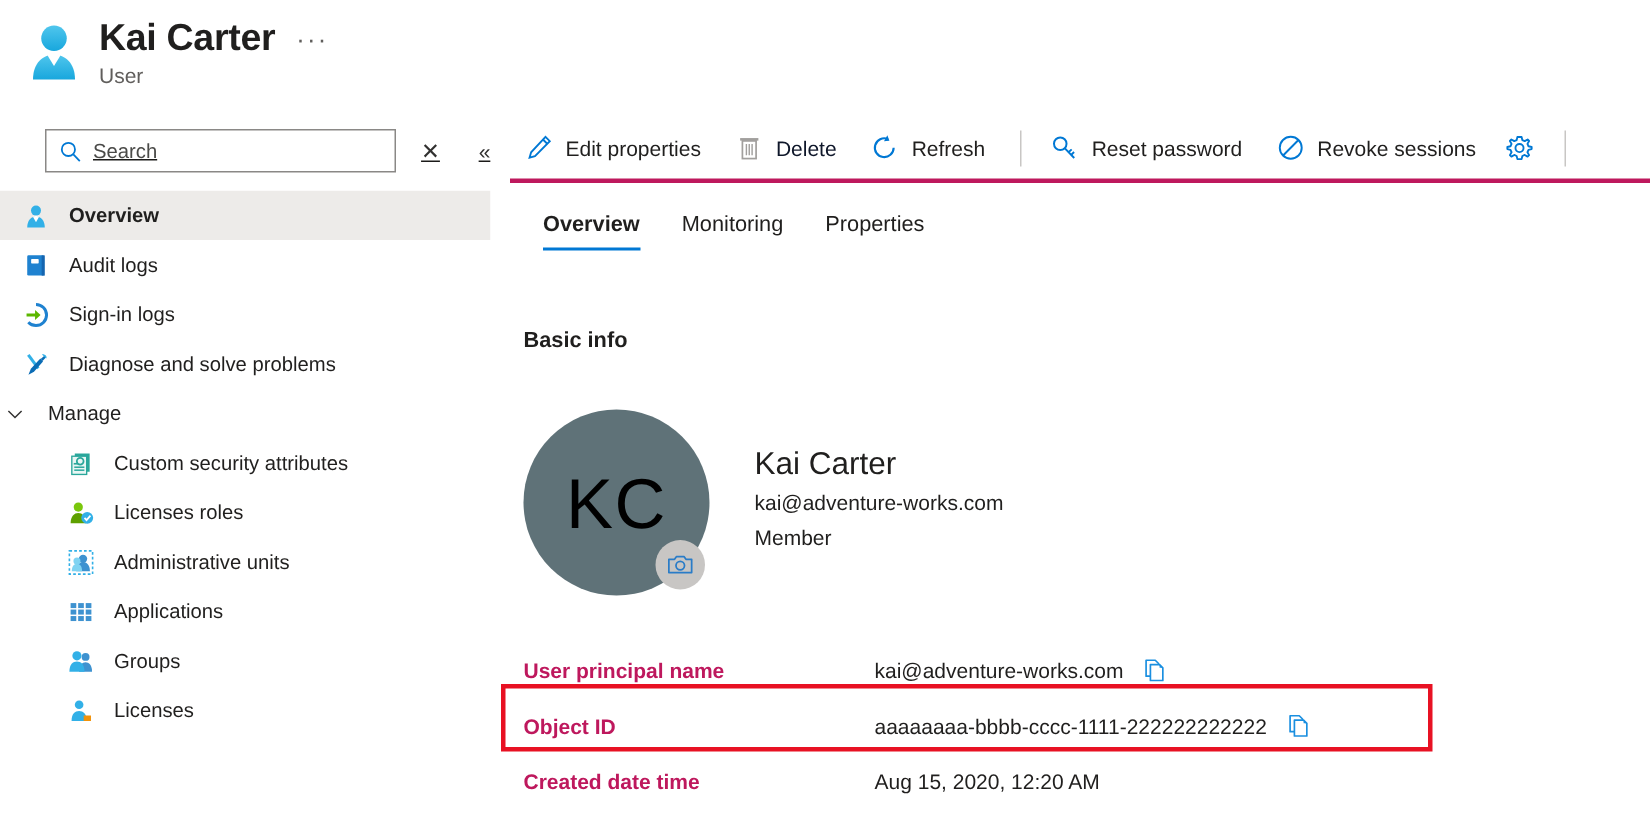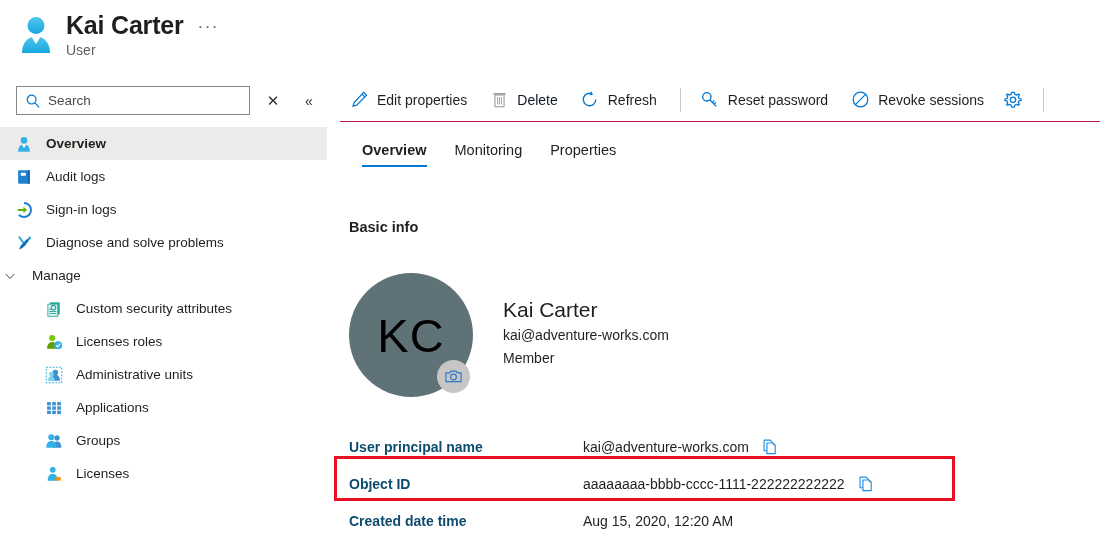--- a/index.html
+++ b/index.html
@@ -25,21 +25,21 @@
   .title-line { display: flex; align-items: flex-start; }
   .ellipsis-btn {
     margin-left: 14px; margin-top: 11px;
     font-size: 17px; color: #605e5c; letter-spacing: 1.5px; line-height: 12px;
     cursor: pointer; user-select: none;
   }
 
   
   .search-row {
     position: absolute; left: 0; top: 86px; width: 340px;
-    display: flex; align-items: center; padding-left: 16px;
+    display: flex; align-items: center; padding-left: 30px; text-decoration: underline;
   }
   .search-box {
     position: relative; width: 234px; height: 29px;
     border: 1px solid #8a8886; background: #fff;
     display: flex; align-items: center;
   }
   .search-box .mag { flex: 0 0 16px; margin-left: 8px; height: 16px; }
   .search-input {
     border: none; outline: none; background: transparent;
     font-family: "Liberation Sans", sans-serif; font-size: 13.5px;
@@ -74,21 +74,21 @@
   .nav-group { display: flex; align-items: center; height: 33px; cursor: pointer; }
   .nav-group .chev-icon { flex: 0 0 20px; display:flex; align-items:center; justify-content:center; }
   .nav-group .nav-label { margin-left: 12px; font-size: 13.5px; color: #201f1e; }
   .nav-item.child { padding-left: 44px; }
 
   
   .main { position: absolute; left: 340px; top: 0; right: 0; bottom: 0; background: #fff; }
 
   .toolbar {
     position: absolute; left: 0; top: 78px; right: 0; height: 44px;
-    display: flex; align-items: center; border-bottom: 1px solid #be185d;
+    display: flex; align-items: center; border-bottom: 3px solid #be185d;
   }
   .tb-btn {
     display: flex; align-items: center; height: 34px;
     padding: 0 9px; margin-right: 4px; cursor: pointer; white-space: nowrap;
   }
   .tb-btn .tb-icon {
     flex: 0 0 20px; width: 20px; height: 20px;
     display: flex; align-items: center; justify-content: center; margin-right: 8px;
   }
   .tb-btn .tb-label { font-size: 14px; color: #201f1e; }
@@ -128,21 +128,21 @@
     background: #c8c6c4; display: flex; align-items: center; justify-content: center;
     cursor: pointer;
   }
   .profile-info { margin-left: 30px; padding-top: 23px; }
   .profile-name { font-size: 21px; color: #201f1e; line-height: 28px; }
   .profile-line { font-size: 14px; color: #201f1e; line-height: 23px; }
 
   .details { position: absolute; left: 9px; top: 428px; right: 0; }
   .detail-row { display: flex; align-items: center; height: 37px; }
   .detail-label {
-    width: 234px; flex: 0 0 234px; font-size: 14px; font-weight: 600; color: #0c4a6e;
+    width: 234px; flex: 0 0 234px; font-size: 14px; font-weight: 600; color: #be185d;
   }
   .detail-value { font-size: 14px; color: #201f1e; white-space: nowrap; }
   .copy-btn {
     width: 20px; height: 20px; margin-left: 11px;
     display: flex; align-items: center; justify-content: center; cursor: pointer;
   }
 
   
   .highlight-box {
     position: absolute; left: 334px; top: 456px; width: 621px; height: 45px;

